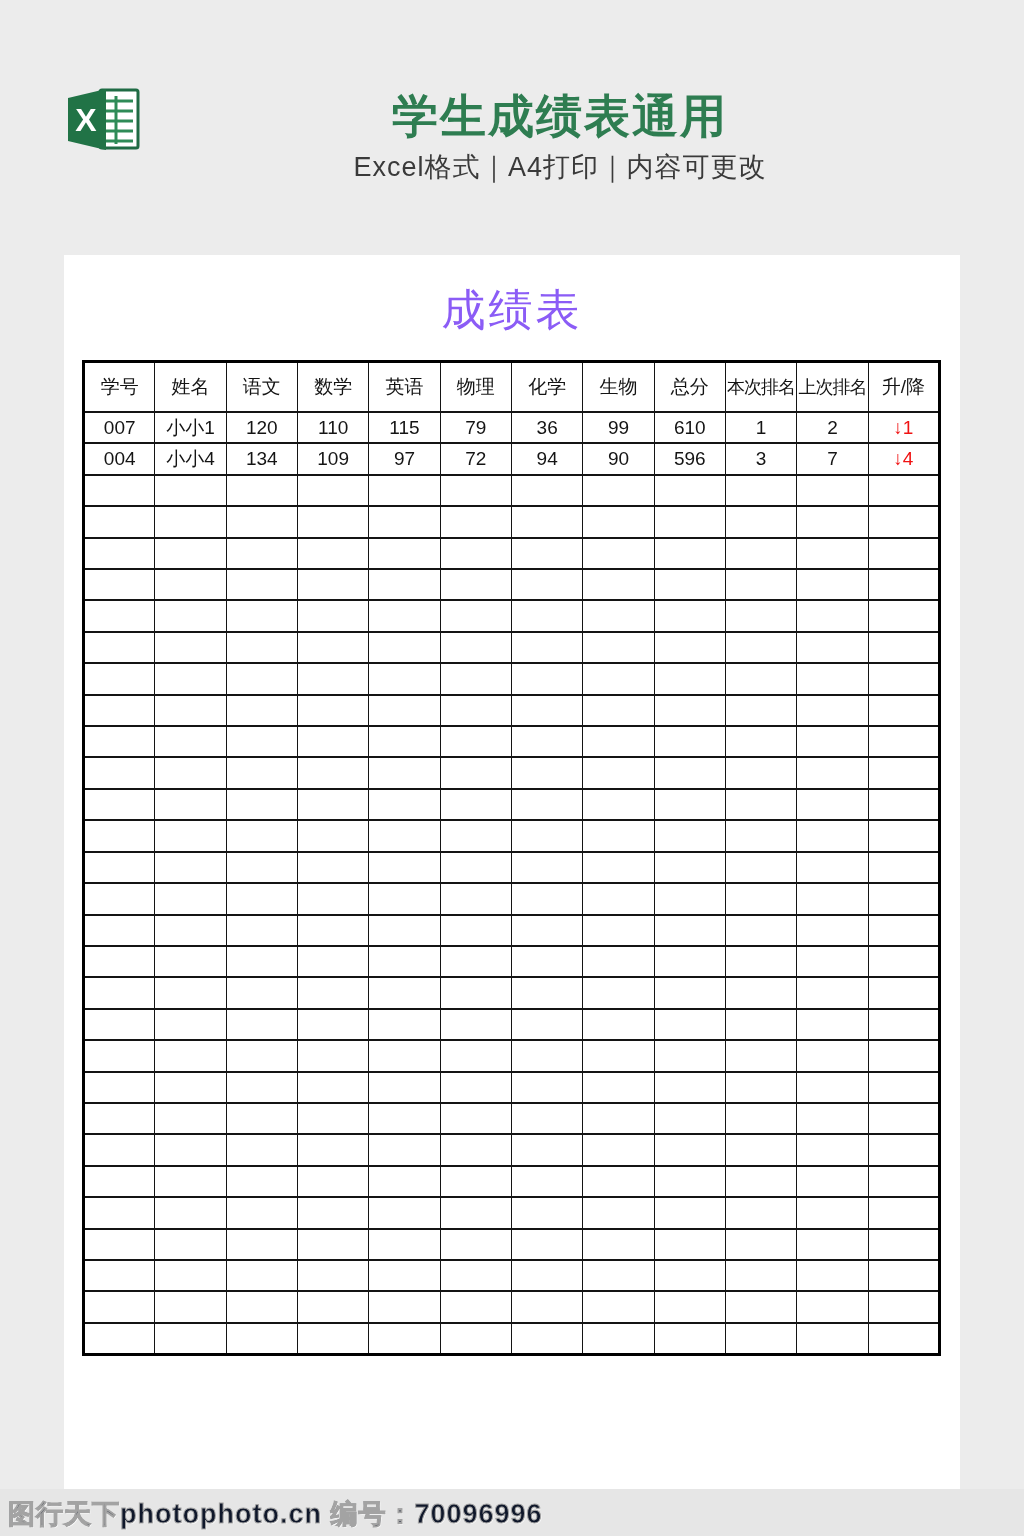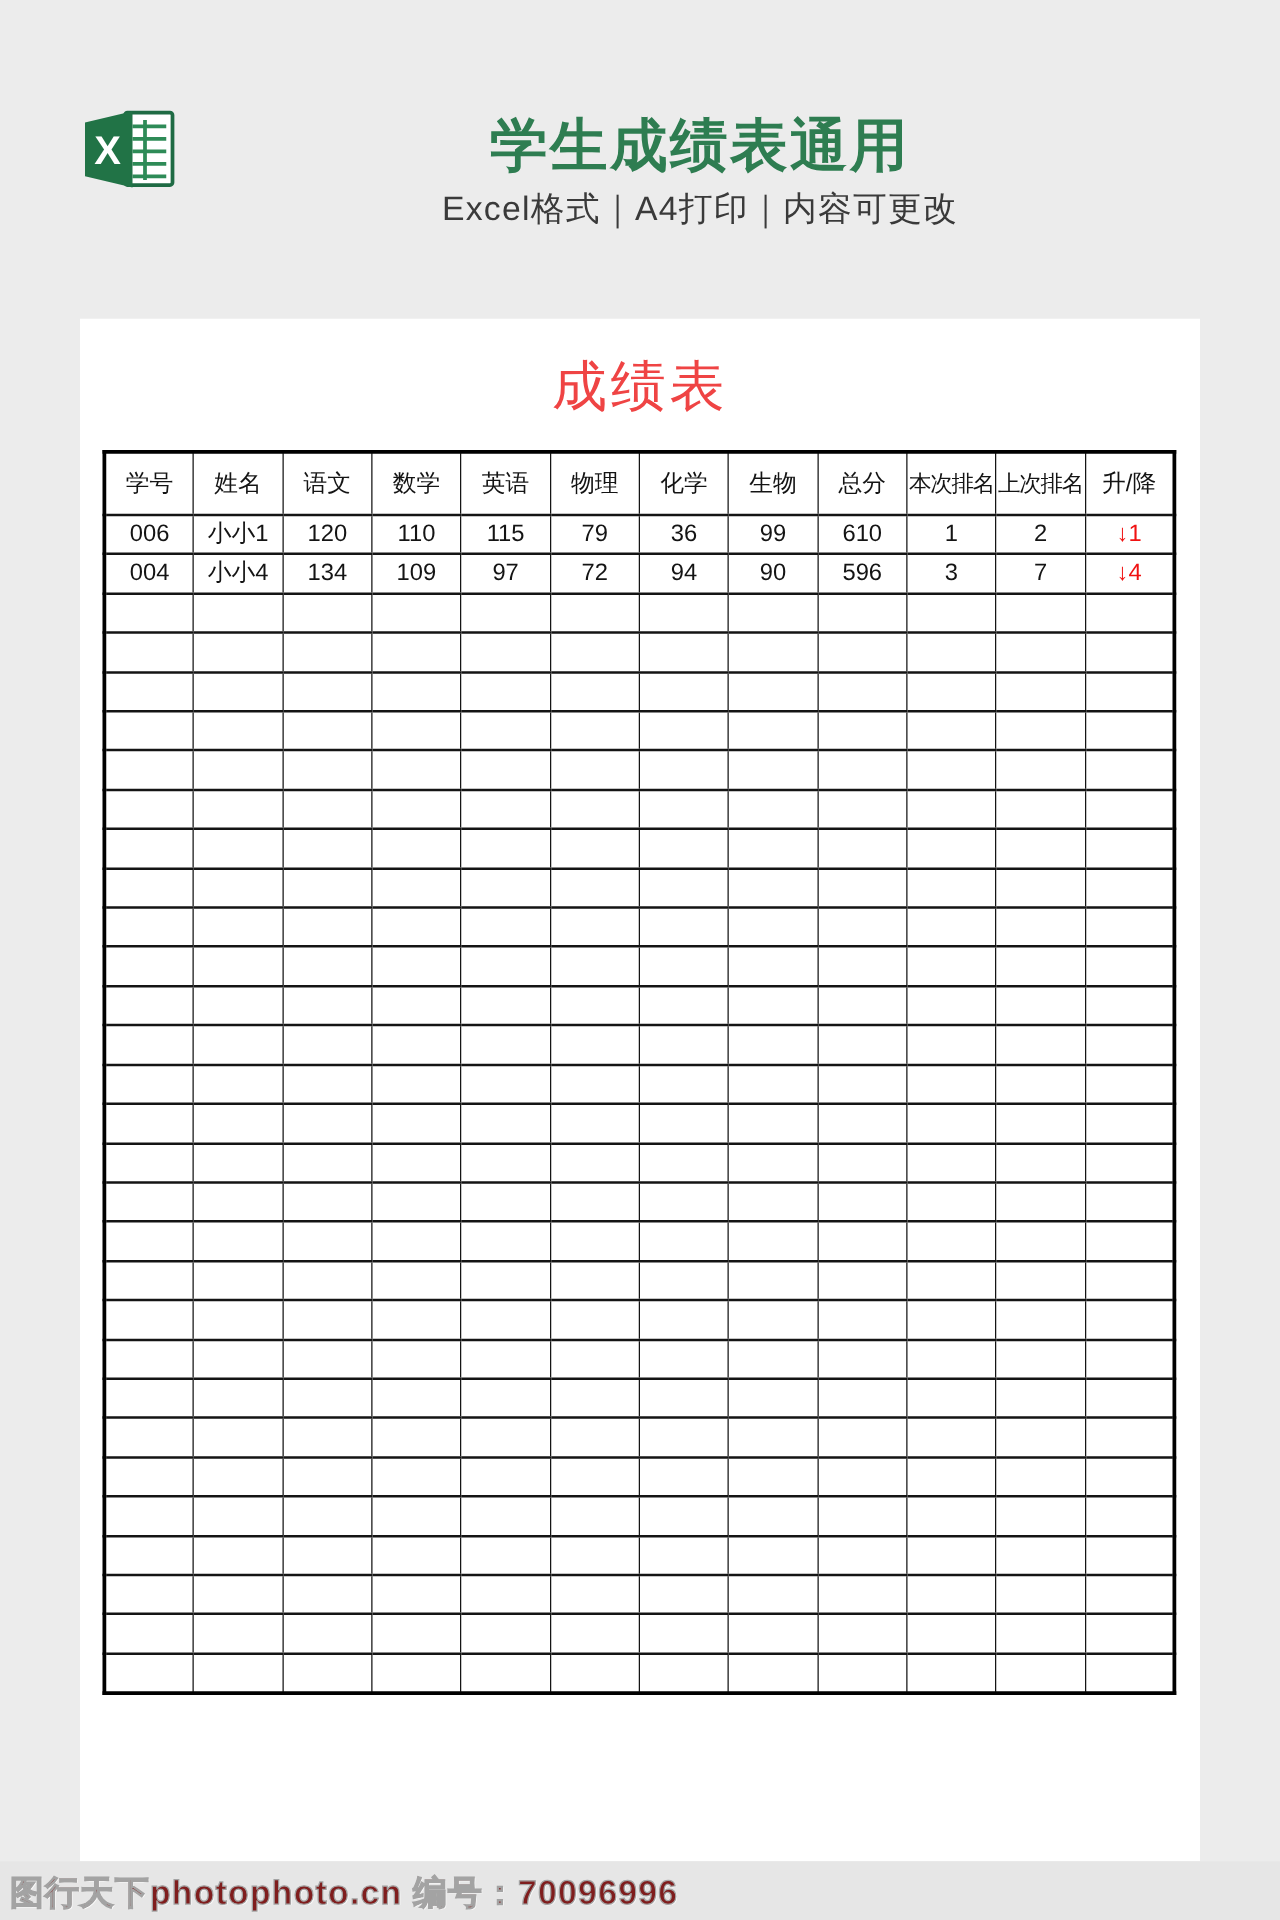--- a/index.html
+++ b/index.html
@@ -12,21 +12,21 @@
 
   
   .excel-icon{position:absolute;left:64px;top:82px;width:78px;height:74px;}
   .title-block{position:absolute;left:0;top:90px;width:1024px;text-align:center;transform:translateX(48px);}
   .main-title{margin:0;font-size:46px;line-height:52px;font-weight:bold;color:#2e7d51;letter-spacing:2px;}
   .subtitle{margin:10px 0 0 0;font-size:27px;line-height:30px;color:#3a3a3a;letter-spacing:1px;}
 
   
   .card{position:absolute;left:64px;top:255px;width:896px;height:1234px;background:#ffffff;}
   .sheet-title{position:absolute;left:0;top:30px;width:100%;text-align:center;
-    font-size:44px;line-height:50px;font-weight:normal;color:#ef4444;margin:0;letter-spacing:3px;}
+    font-size:44px;line-height:50px;font-weight:normal;color:#8b5cf6;margin:0;letter-spacing:3px;}
 
   
   table.grade{position:absolute;left:18px;top:105px;width:859px;
     border-collapse:collapse;table-layout:fixed;border:3px solid #000;}
   .grade th,.grade td{
     border-left:1px solid #141414;border-right:1px solid #141414;
     border-top:2px solid #141414;border-bottom:2px solid #141414;
     text-align:center;vertical-align:middle;padding:0;
     font-weight:normal;font-size:19px;color:#141414;
     overflow:hidden;white-space:nowrap;
@@ -35,21 +35,21 @@
   .grade td{height:29.4px;line-height:29.4px;}
   .grade th.tight{font-size:18px;letter-spacing:-1px;}
   td.down{color:#f01212;}
   td.up{color:#2525f0;}
 
   
   .footer-bar{position:absolute;left:0;top:1489px;width:1024px;height:47px;background:#e6e6e6;}
   .watermark{
     margin:0;padding:7px 0 0 8px;
     font-size:27px;font-weight:bold;letter-spacing:1px;
-    color:#7f1d1d;
+    color:#0f172a;
     -webkit-text-stroke:1px #a3a3a3;
     text-shadow:1px 1px 0 #fafafa;
   }
 </style>
 </head>
 <body>
 
 <div>
   <svg class="excel-icon" viewBox="0 0 78 74" xmlns="http://www.w3.org/2000/svg">
     <rect x="36" y="8" width="38" height="58" fill="#ffffff" stroke="#1f6b44" stroke-width="3" rx="2"></rect>
@@ -99,21 +99,21 @@
         <th>化学</th>
         <th>生物</th>
         <th>总分</th>
         <th class="tight">本次排名</th>
         <th class="tight">上次排名</th>
         <th>升/降</th>
       </tr>
     </thead>
     <tbody>
         <tr>
-          <td>006</td>
+          <td>007</td>
           <td>小小1</td>
           <td>120</td>
           <td>110</td>
           <td>115</td>
           <td>79</td>
           <td>36</td>
           <td>99</td>
           <td>610</td>
           <td>1</td>
           <td>2</td>

